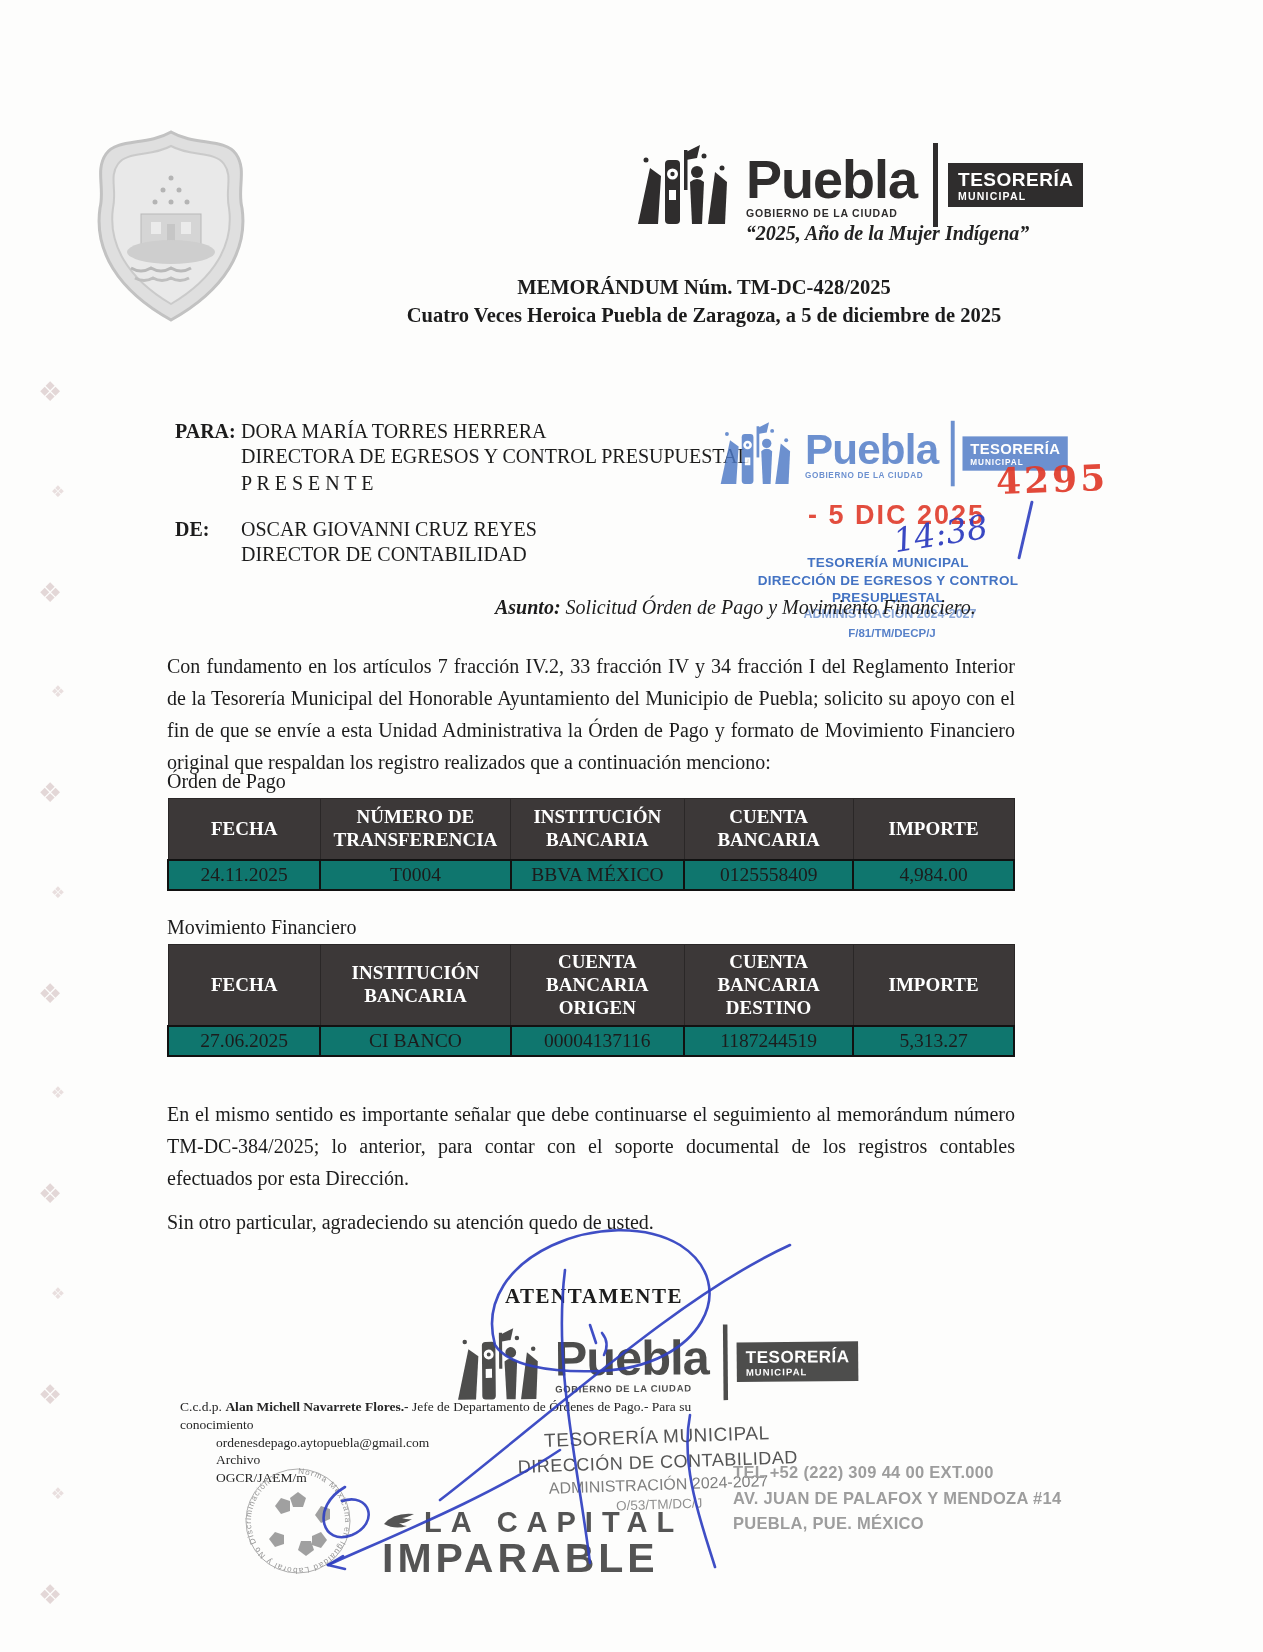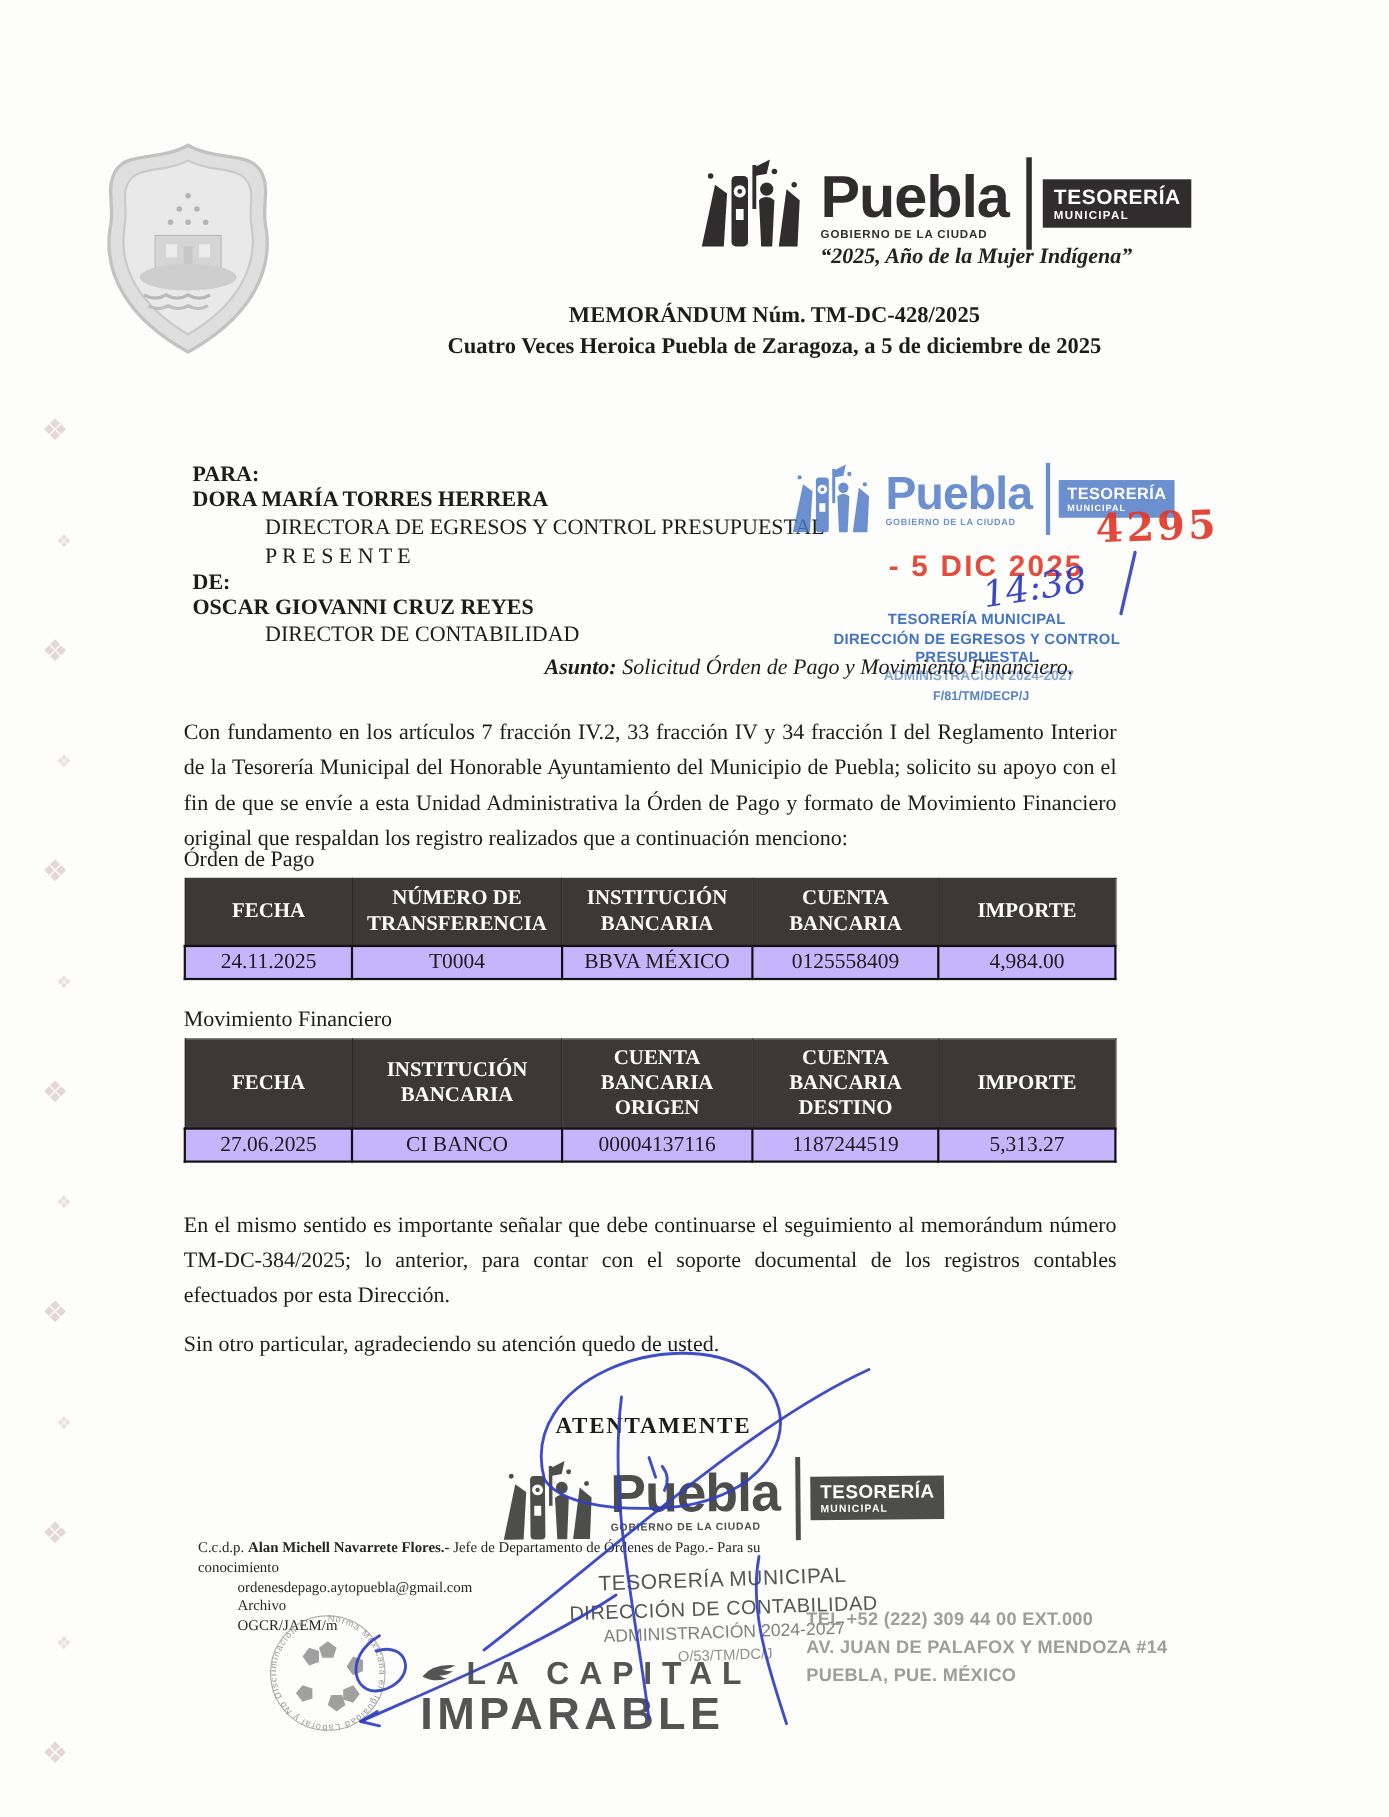--- a/index.html
+++ b/index.html
@@ -35,23 +35,23 @@
   .header-logo{position:absolute;left:632px;top:142px;}
   .motto{position:absolute;left:715px;top:222px;width:345px;text-align:center;
     font-style:italic;font-weight:600;font-size:20px;color:#222;}
 
   .memo-block{position:absolute;left:388px;top:276px;width:632px;text-align:center;}
   .memo-num{font-weight:700;font-size:20.5px;}
   .memo-date{font-weight:700;font-size:20.5px;margin-top:5px;}
 
   
   .para-block{position:absolute;left:175px;top:420px;font-size:20px;}
-  .addr-row{display:flex;flex-direction:column;}
+  .addr-row{display:flex;}
   .addr-label{width:66px;font-weight:700;flex:0 0 auto;}
-  .addr-name{font-weight:700;}
+  .addr-name{font-weight:400;}
   .addr-line{margin-left:66px;line-height:27px;}
   .de-block{position:absolute;left:175px;top:518px;font-size:20px;}
 
   
   .rstamp-logo{position:absolute;left:716px;top:420px;transform:scale(.78);transform-origin:left top;}
   .rstamp-folio{position:absolute;left:996px;top:458px;font-family:"DejaVu Serif",serif;
     font-weight:700;font-size:36px;letter-spacing:3px;color:#e03a2a;transform:rotate(-2deg);opacity:.92;}
   .rstamp-date{position:absolute;left:808px;top:500px;font-family:"Liberation Sans",sans-serif;
     font-weight:700;font-size:27px;letter-spacing:2px;color:#e03a2a;opacity:.9;}
   .rstamp-time{position:absolute;left:893px;top:514px;color:#2f3fc0;font-family:"DejaVu Serif",serif;
@@ -73,21 +73,21 @@
   .p1{top:650px;} .p2{top:1098px;} .p3{top:1206px;text-align:left;}
 
   
   .tbl-label{position:absolute;left:167px;font-size:20px;}
   .tl1{top:770px;} .tl2{top:916px;}
   table.doc{position:absolute;left:167px;width:848px;border-collapse:collapse;
     font-size:19px;text-align:center;}
   .t1{top:798px;} .t2{top:944px;}
   table.doc th{background:#3c3838;color:#fff;font-weight:700;font-size:19px;line-height:1.2;
     border:1px solid #2a2727;padding:6px 4px;}
-  table.doc td{border:2px solid #111;padding:3px 4px;background:#c4b5fd;font-size:19.5px;}
+  table.doc td{border:2px solid #111;padding:3px 4px;background:#0f766e;font-size:19.5px;}
   .t1 th{height:48px;} .t2 th{height:66px;}
   .c-fecha{width:18%;} .c-a{width:22.5%;} .c-b{width:20.5%;} .c-c{width:20%;} .c-imp{width:19%;}
 
   
   .closing{position:absolute;left:505px;top:1284px;font-weight:700;font-size:21px;letter-spacing:1.5px;}
 
   
   .sig{position:absolute;left:250px;top:1205px;width:570px;height:430px;pointer-events:none;z-index:9;}
   .sig path{fill:none;stroke:#2f3fc0;stroke-width:2.6;stroke-linecap:round;opacity:.92;}
 

